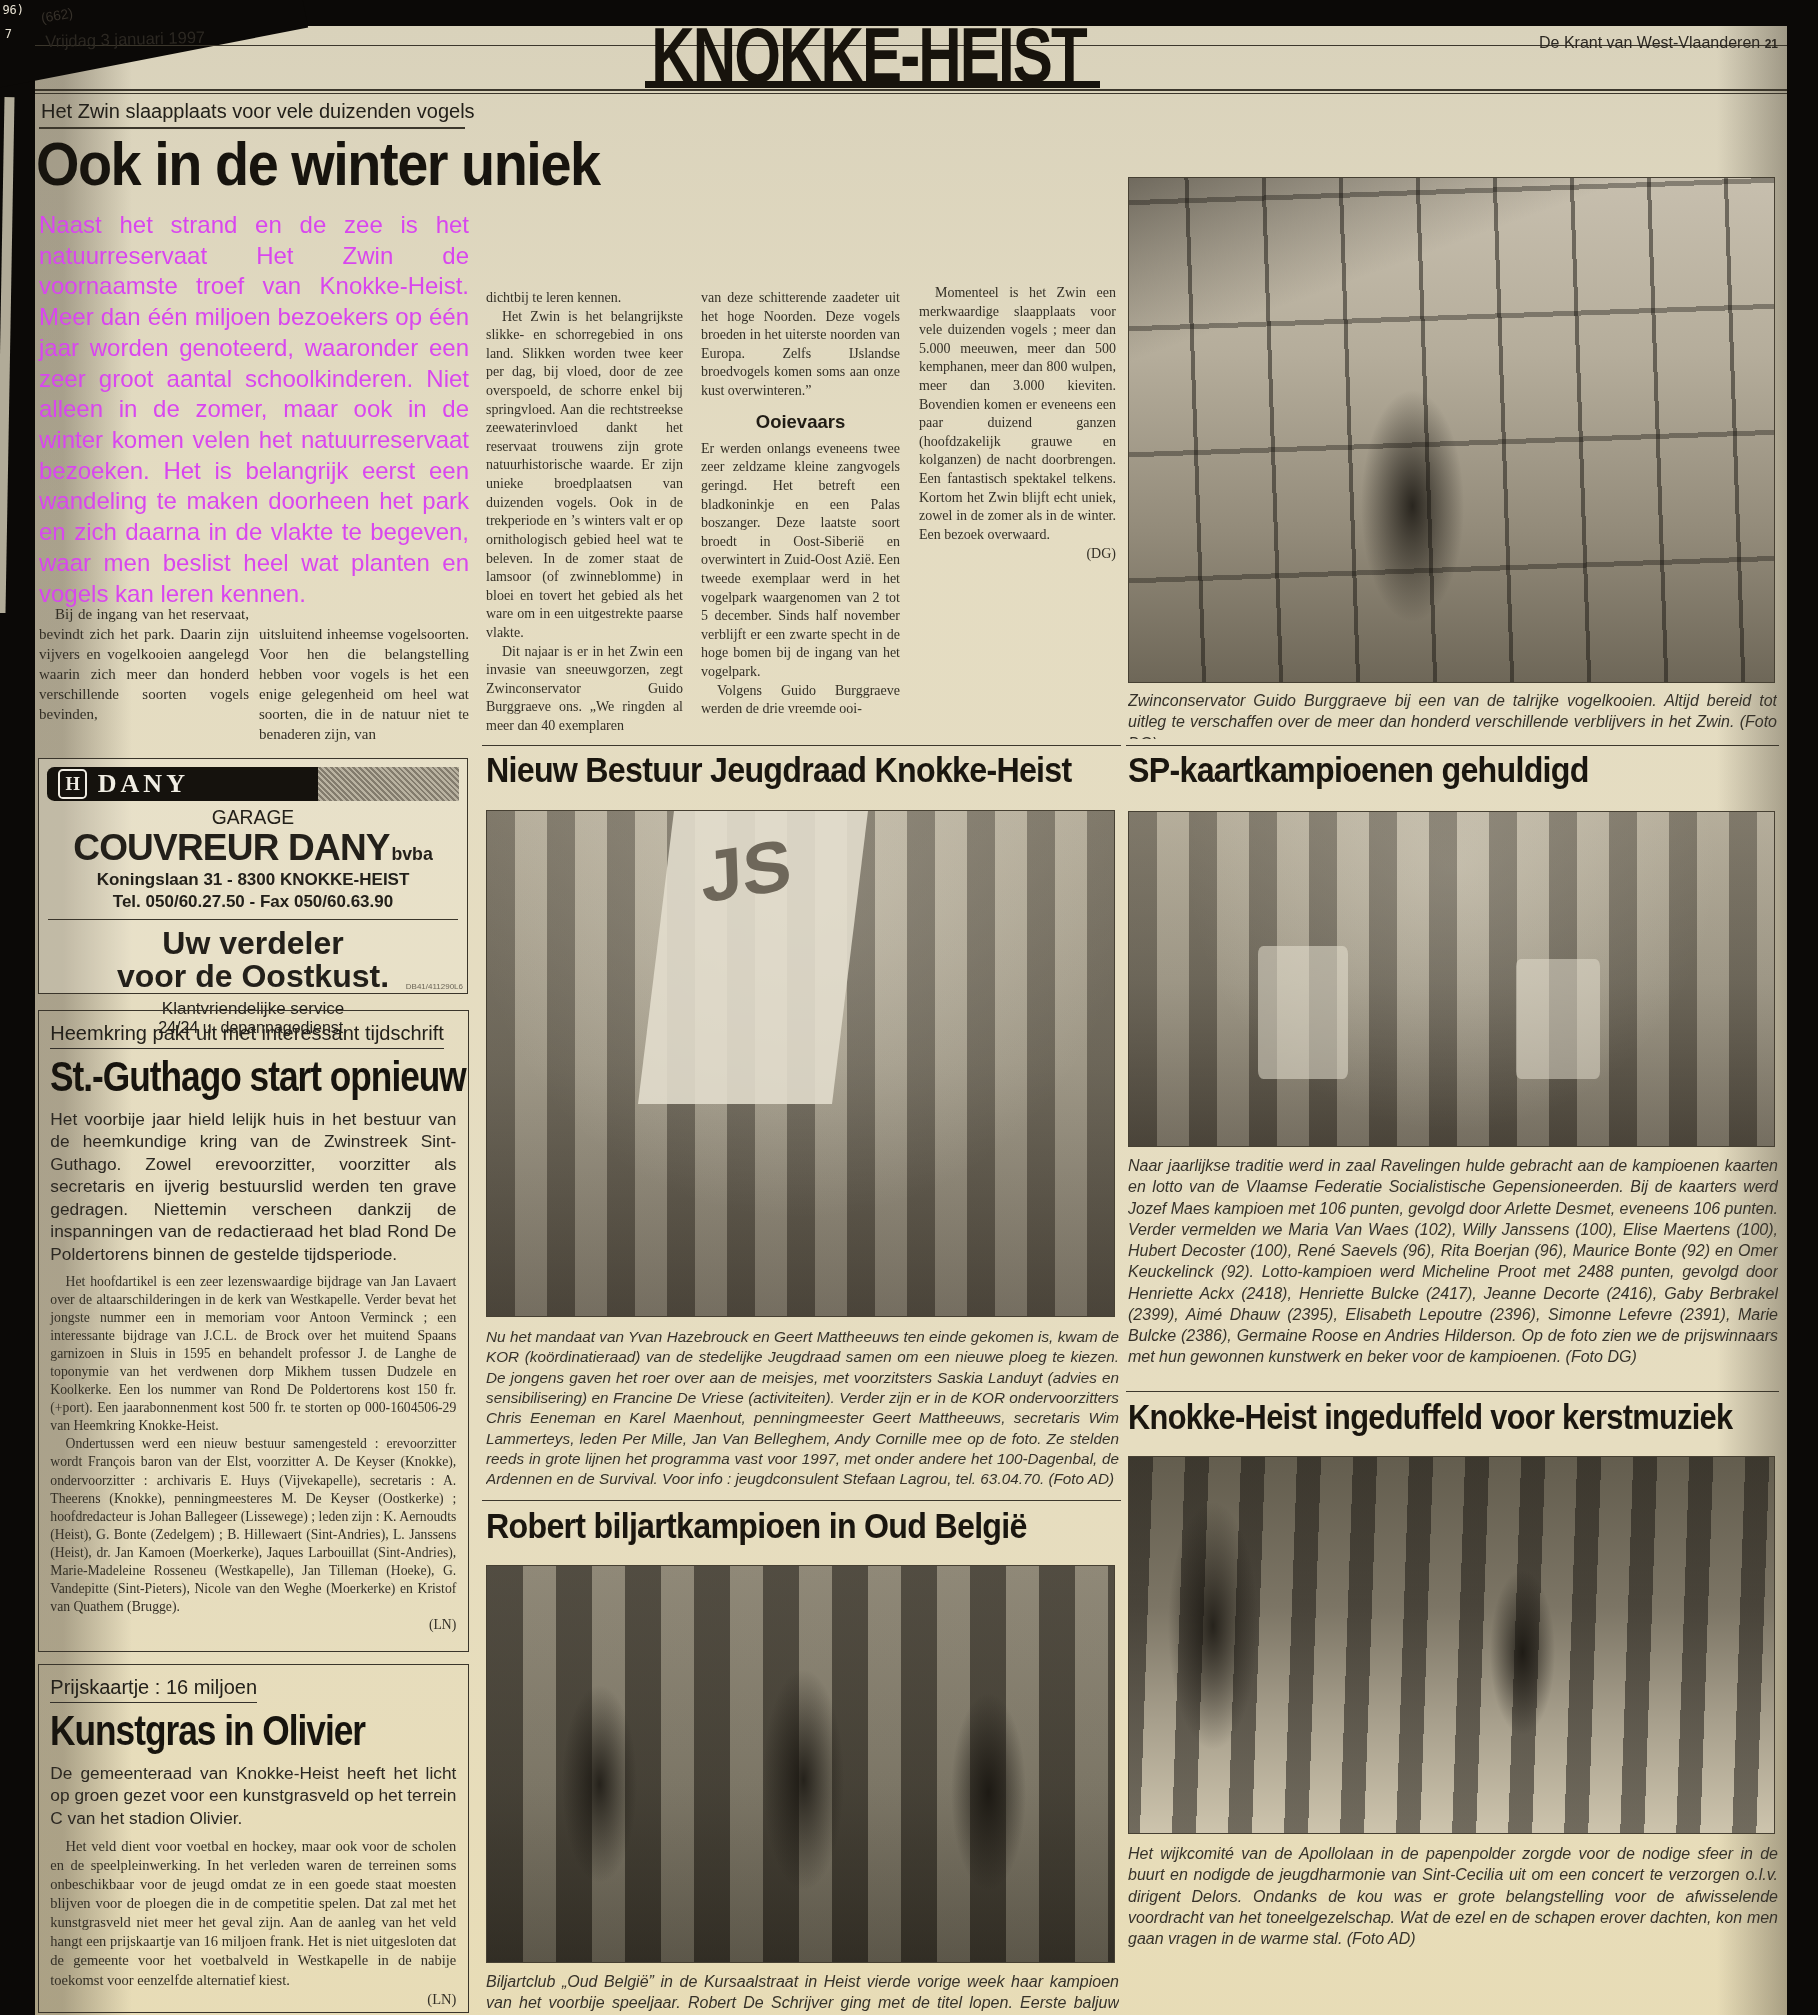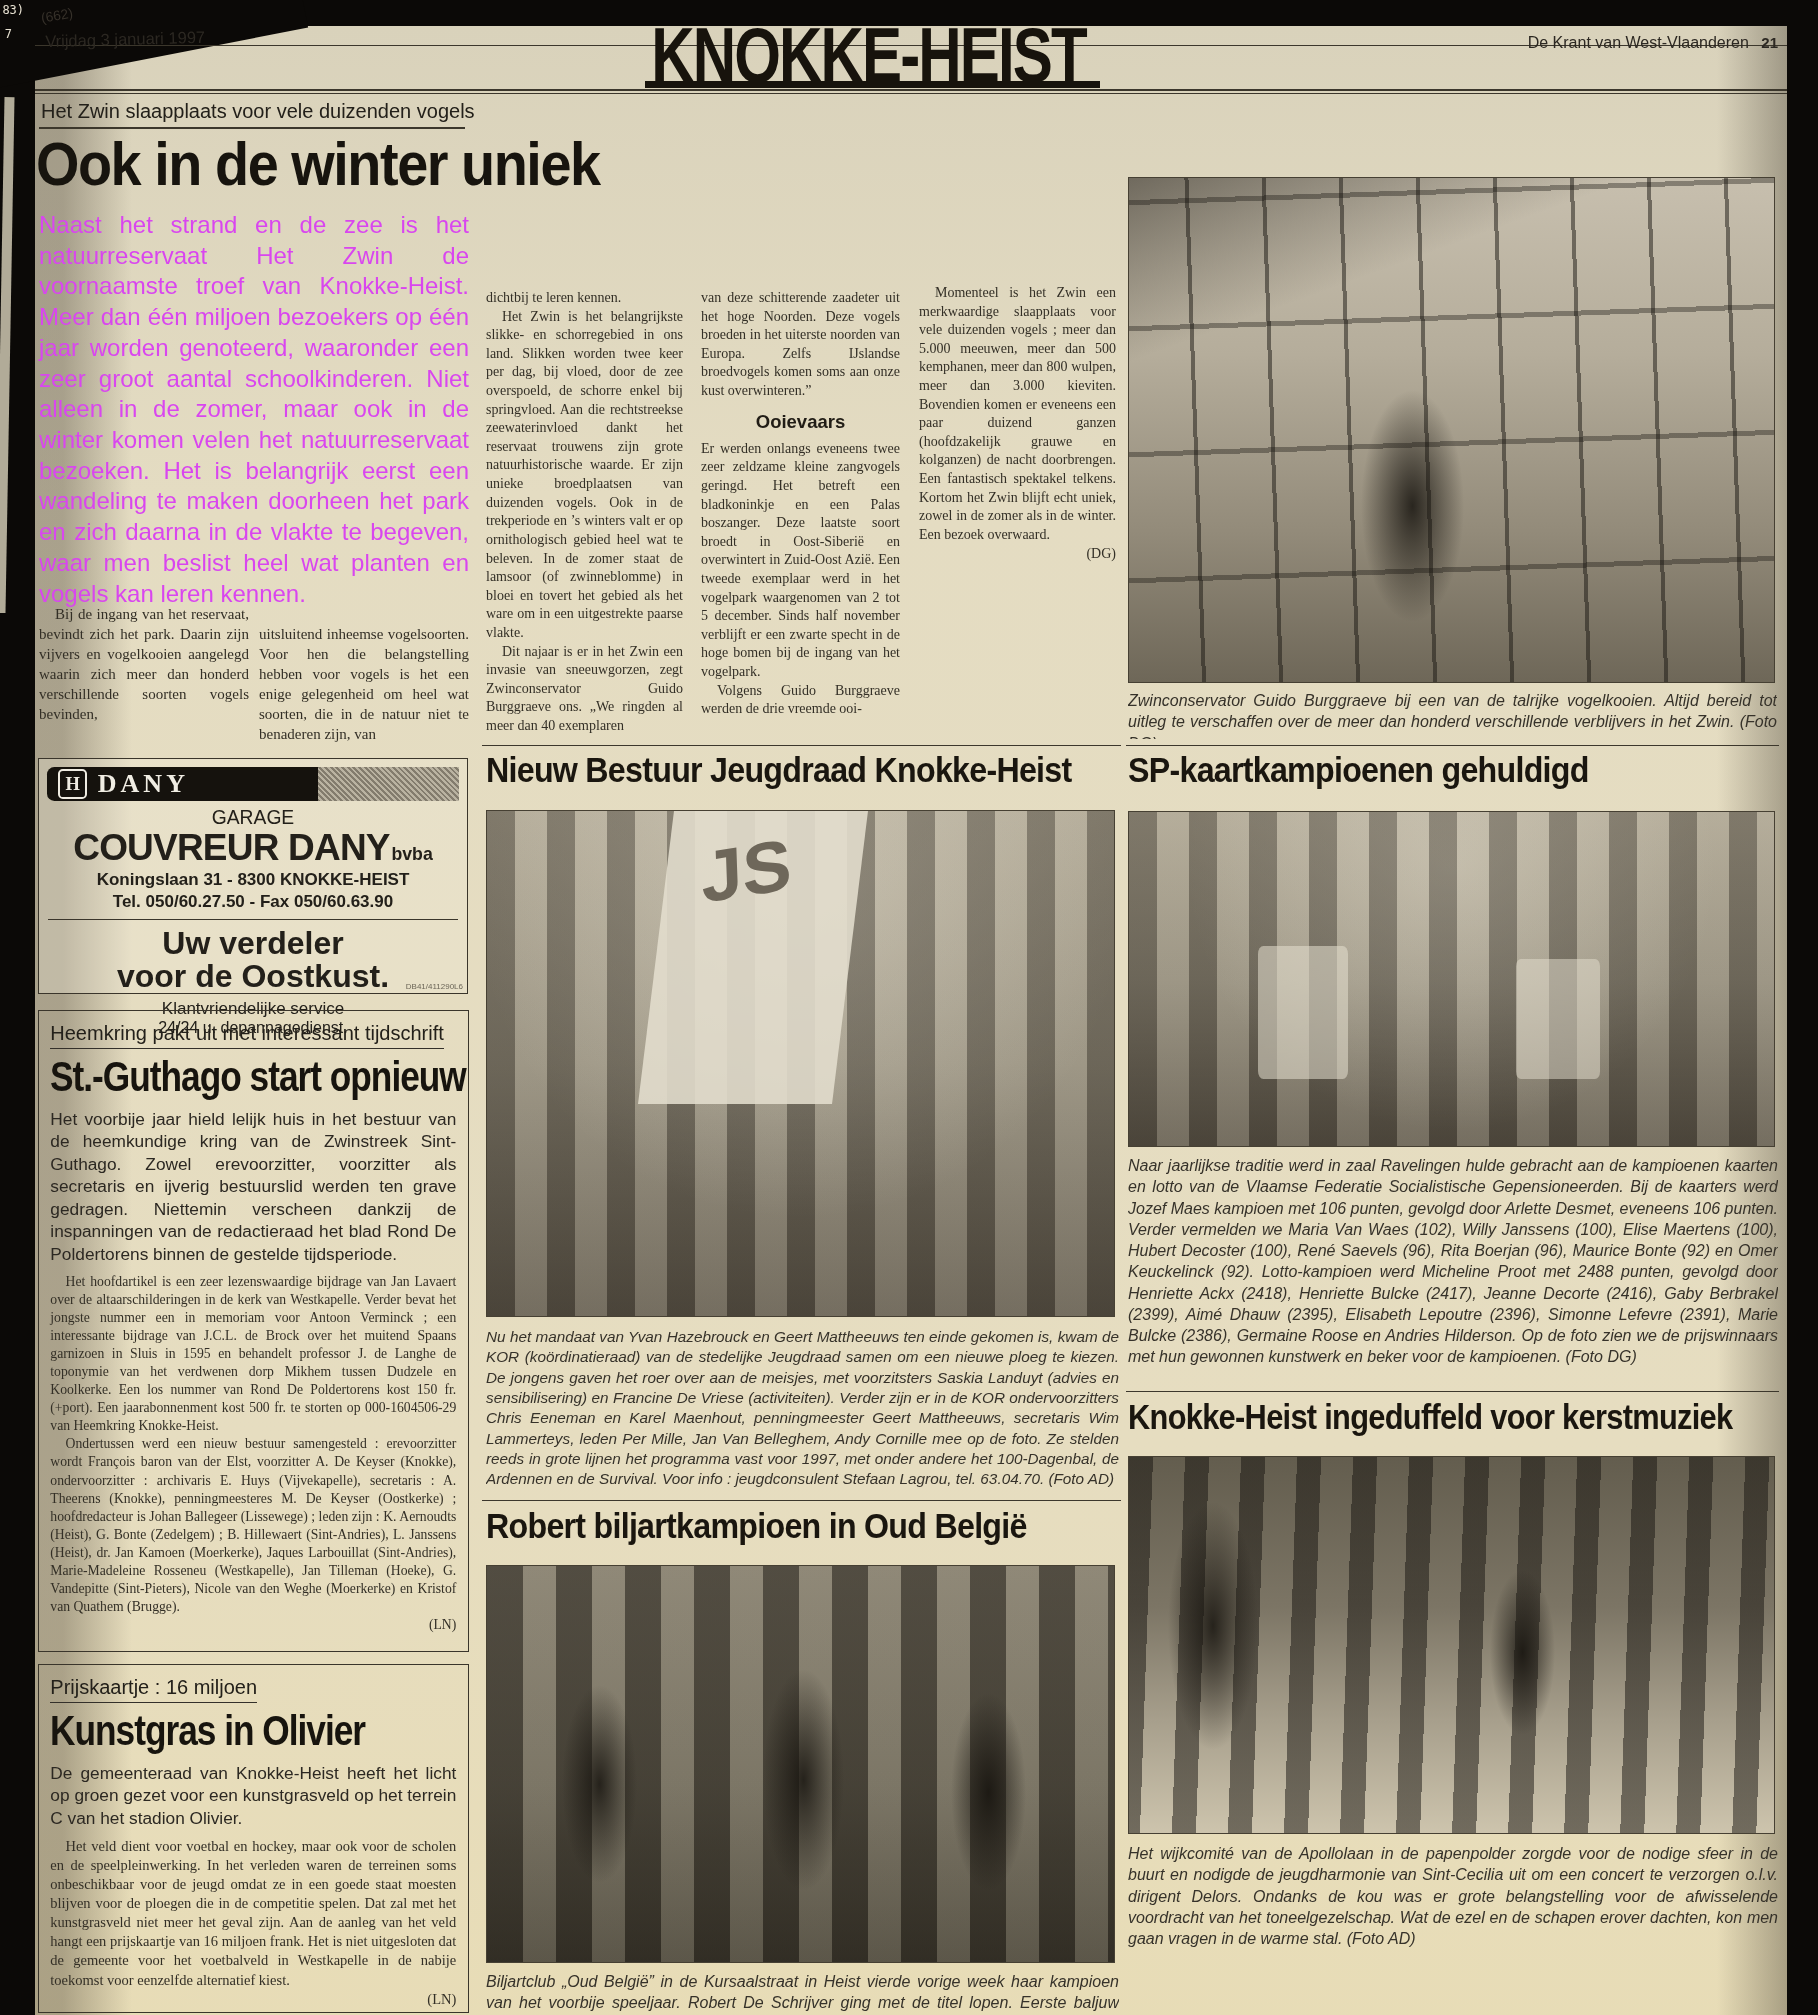--- a/index.html
+++ b/index.html
@@ -28,21 +28,21 @@
   .margin-note{position:absolute;color:#e8e2d2;font-size:12px;font-family:"DejaVu Sans Mono",monospace;}
 
   .issue{font-size:13.7px;color:#36312a;transform:rotate(-10deg);transform-origin:0 0;}
   .date{font-size:16.5px;color:#2c2822;transform:rotate(-1.5deg);transform-origin:0 0;}
   .masthead{
     width:705px;text-align:center;font-size:77px;font-weight:800;letter-spacing:-2.4px;
     color:#17130c;transform:scaleX(.78);transform-origin:50% 0;white-space:nowrap;
   }
   .masthead-bar{position:absolute;background:#17130c;}
   .edition{width:347px;text-align:right;font-size:16px;color:#2c2822;}
-  .edition b{font-size:15px;margin-left:8px;}
+  .edition b{font-size:12px;}
 
   .kicker{font-size:20px;font-weight:500;color:#23201a;white-space:nowrap;}
   .kicker-u{display:inline-block;border-bottom:1.6px solid #34302a;padding-bottom:3.2px;}
 
   .hl-big{font-size:62px;font-weight:700;letter-spacing:-1.6px;color:#17140e;transform:scaleX(.9);transform-origin:0 0;white-space:nowrap;}
   .hl-mid{font-size:35px;font-weight:700;letter-spacing:-0.8px;color:#1a160f;transform:scaleX(.92);transform-origin:0 0;white-space:nowrap;}
 
   .intro{font-size:24px;line-height:1.28;text-align:justify;color:#d946ef;}
   .bodycol{font-size:14px;line-height:1.33;text-align:justify;color:#332f26;overflow:hidden;}
   .bodycol p{margin:0;}
@@ -98,21 +98,21 @@
   .box-body p.ind{text-indent:15.3px;}
 </style>
 </head>
 <body>
 
 <div class="paper"></div>
 <div class="wedge" style="left:-81px;top:-36px;width:383px;height:101px;transform:rotate(-11deg);"></div>
 
 <div class="sliver" style="left:0;top:97px;width:9.7px;height:516px;transform:rotate(1deg);"></div>
 
-<div class="margin-note" style="left:2.4px;top:3.2px;">83)</div>
+<div class="margin-note" style="left:2.4px;top:3.2px;">96)</div>
 <div class="margin-note" style="left:4.8px;top:27px;">7</div>
 
 <div class="rule" style="left:35px;top:45px;width:1752px;height:1.2px;"></div>
 <div class="abs issue sans" style="left:40px;top:10.5px;">(662)</div>
 <div class="abs date sans" style="left:45px;top:32px;">Vrijdag 3 januari 1997</div>
 <div class="abs masthead sans" style="left:516px;top:10.5px;">KNOKKE-HEIST</div>
 <div class="masthead-bar" style="left:645px;top:81px;width:455px;height:7.3px;"></div>
 <div class="abs edition sans" style="left:1431px;top:34px;">
   <span>De Krant van West-Vlaanderen</span>
   <b>21</b>

